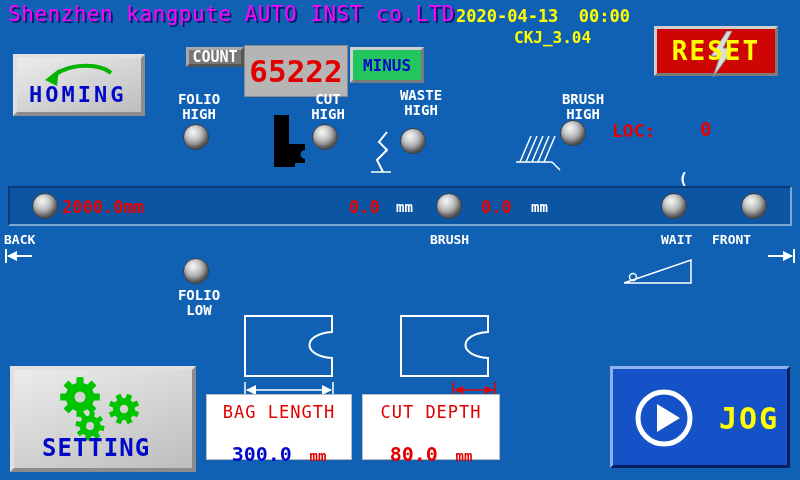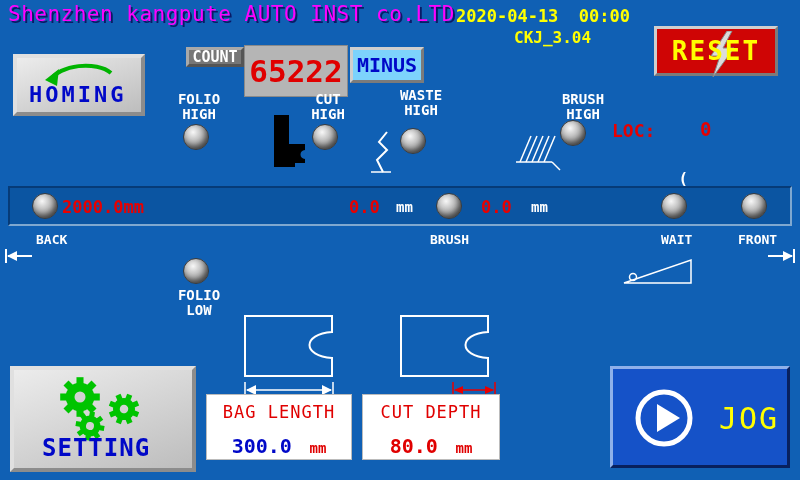--- a/index.html
+++ b/index.html
@@ -20,54 +20,54 @@
 
   .btn3d{background:linear-gradient(160deg,#ececec,#bdbdbd);border:4px outset #e0e0e0;cursor:pointer}
   .homing-btn{left:13px;top:54px;width:132px;height:62px}
   .homing-label{position:absolute;left:12px;bottom:5px;color:#0008c8;font-size:22px;font-weight:bold;letter-spacing:3px}
   .homing-arrow{position:absolute;left:26px;top:2px}
 
   .count-btn{left:186px;top:47px;width:58px;height:20px;background:#777;border:3px outset #a9a9a9;
              color:#fff;font-size:15px;font-weight:bold;display:flex;align-items:center;justify-content:center;cursor:pointer}
   .count-display{left:244px;top:45px;width:104px;height:52px;background:#b5b5b5;border:1px solid #8a8a8a;
                  color:#e00000;font-size:31px;font-weight:bold;display:flex;align-items:center;justify-content:center}
-  .minus-btn{left:350px;top:47px;width:74px;height:36px;background:#7dd3fc;border:3px outset #cfcfcf;
-             color:#0008c8;font-size:20px;font-weight:bold;display:flex;align-items:center;justify-content:center;cursor:pointer}
+  .minus-btn{left:350px;top:47px;width:74px;height:36px;background:#22c55e;border:3px outset #cfcfcf;
+             color:#0008c8;font-size:16px;font-weight:bold;display:flex;align-items:center;justify-content:center;cursor:pointer}
 
   .ind-label{color:#fff;font-size:14px;font-weight:bold;text-align:center;line-height:15px;width:62px}
   .sphere{width:26px;height:26px;border-radius:50%;border:1px solid #3c3c3c;
           background:radial-gradient(circle at 38% 30%,#f8f8f8 0%,#c2c2c2 35%,#8a8a8a 70%,#5c5c5c 100%);
           box-shadow:inset -2px -3px 5px rgba(0,0,0,.45)}
 
   .loc-label{left:612px;top:120px;color:#e80000;font-size:18px;font-weight:bold}
   .loc-value{left:700px;top:118px;color:#e80000;font-size:19px;font-weight:bold}
   .loc-offset{left:640px;top:150px;font-size:16px;font-weight:bold;white-space:pre}
   .w{color:#fff}.r{color:#e80000}
 
   .posbar{left:8px;top:186px;width:784px;height:40px;background:#0b55a2;
           border-top:2px solid #063b78;border-left:2px solid #063b78;
           border-bottom:2px solid #7fa8d0;border-right:2px solid #7fa8d0}
   .bar-val{color:#e80000;font-size:17px;font-weight:bold}
   .bar-unit{color:#fff;font-size:14px;font-weight:bold}
   .pos-label{color:#fff;font-size:13px;font-weight:bold}
 
   .panel{background:#fff;border:1px solid #bbb;text-align:center}
   .panel-title{color:#e00000;font-size:17px;font-weight:normal;margin-top:7px;letter-spacing:1px}
-  .panel-value-row{margin-top:12px;font-weight:bold}
+  .panel-value-row{margin-top:20px;font-weight:bold}
   .pv-blue{color:#0008c8;font-size:20px}
   .pv-red{color:#e00000;font-size:20px}
   .pv-unit{color:#e00000;font-size:14px;margin-left:8px}
 
   .setting-btn{left:10px;top:366px;width:186px;height:106px}
   .setting-label{position:absolute;left:28px;bottom:6px;color:#0008c8;font-size:24px;font-weight:bold;letter-spacing:1px}
   .gears{position:absolute;left:26px;top:2px}
 
   .jog-btn{left:610px;top:366px;width:180px;height:102px;background:#1552c8;cursor:pointer;
            border:3px solid;border-color:#8fb0ea #08205e #08205e #8fb0ea}
-  .jog-label{position:absolute;left:106px;top:32px;color:#ffff00;font-size:30px;font-weight:normal;letter-spacing:2px}
+  .jog-label{position:absolute;left:106px;top:32px;color:#ffff00;font-size:30px;font-weight:bold;letter-spacing:2px}
   .play{position:absolute;left:20px;top:18px}
 </style>
 </head>
 <body>
 
 <div class="screen">
 
   <div class="abs title">Shenzhen kangpute AUTO INST co.LTD</div>
   <div class="abs datetime">2020-04-13  00:00</div>
   <div class="abs version">CKJ_3.04</div>
@@ -153,24 +153,24 @@
     <span class="abs bar-val" style="left:52px;top:9px">2000.0mm</span>
     <span class="abs bar-val" style="left:339px;top:9px">0.0</span>
     <span class="abs bar-unit" style="left:386px;top:11px">mm</span>
     <div class="abs sphere" style="left:426px;top:5px"></div>
     <span class="abs bar-val" style="left:471px;top:9px">0.0</span>
     <span class="abs bar-unit" style="left:521px;top:11px">mm</span>
     <div class="abs sphere" style="left:651px;top:5px"></div>
     <div class="abs sphere" style="left:731px;top:5px"></div>
   </div>
 
-  <span class="abs pos-label" style="left:36px;top:232px">BACK</span>
+  <span class="abs pos-label" style="left:4px;top:232px">BACK</span>
   <span class="abs pos-label" style="left:430px;top:232px">BRUSH</span>
   <span class="abs pos-label" style="left:661px;top:232px">WAIT</span>
-  <span class="abs pos-label" style="left:738px;top:232px">FRONT</span>
+  <span class="abs pos-label" style="left:712px;top:232px">FRONT</span>
 
   <svg class="abs" style="left:4px;top:248px" width="30" height="16" viewBox="0 0 30 16">
     <line x1="2" y1="1" x2="2" y2="15" stroke="#fff" stroke-width="2"></line>
     <line x1="4" y1="8" x2="28" y2="8" stroke="#fff" stroke-width="2"></line>
     <polygon points="3,8 13,3 13,13" fill="#fff"></polygon>
   </svg>
   <svg class="abs" style="left:766px;top:248px" width="30" height="16" viewBox="0 0 30 16">
     <line x1="28" y1="1" x2="28" y2="15" stroke="#fff" stroke-width="2"></line>
     <line x1="2" y1="8" x2="26" y2="8" stroke="#fff" stroke-width="2"></line>
     <polygon points="27,8 17,3 17,13" fill="#fff"></polygon>

